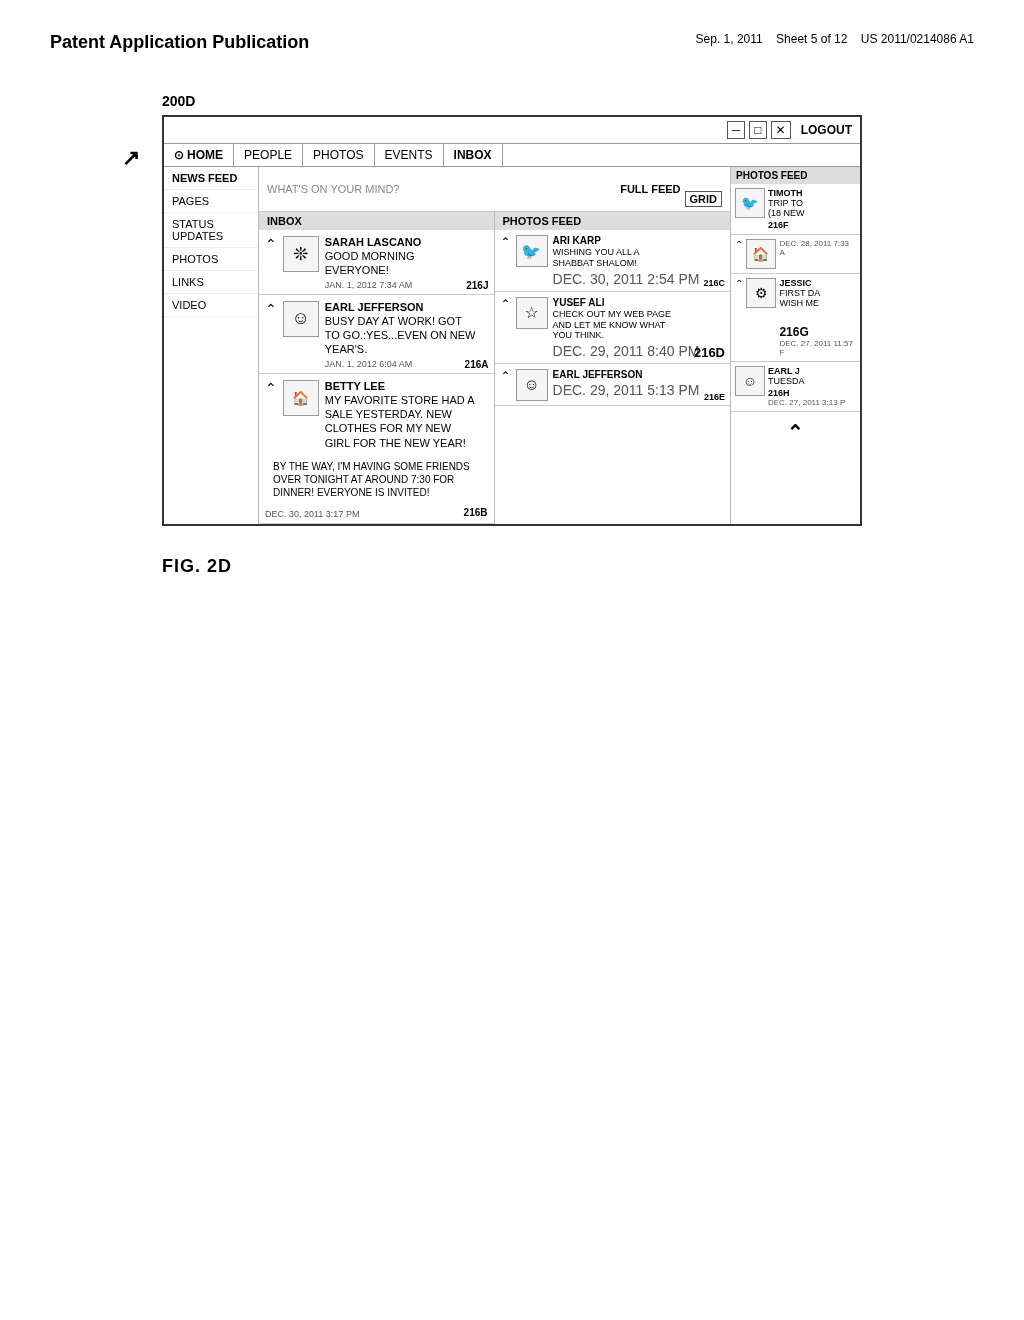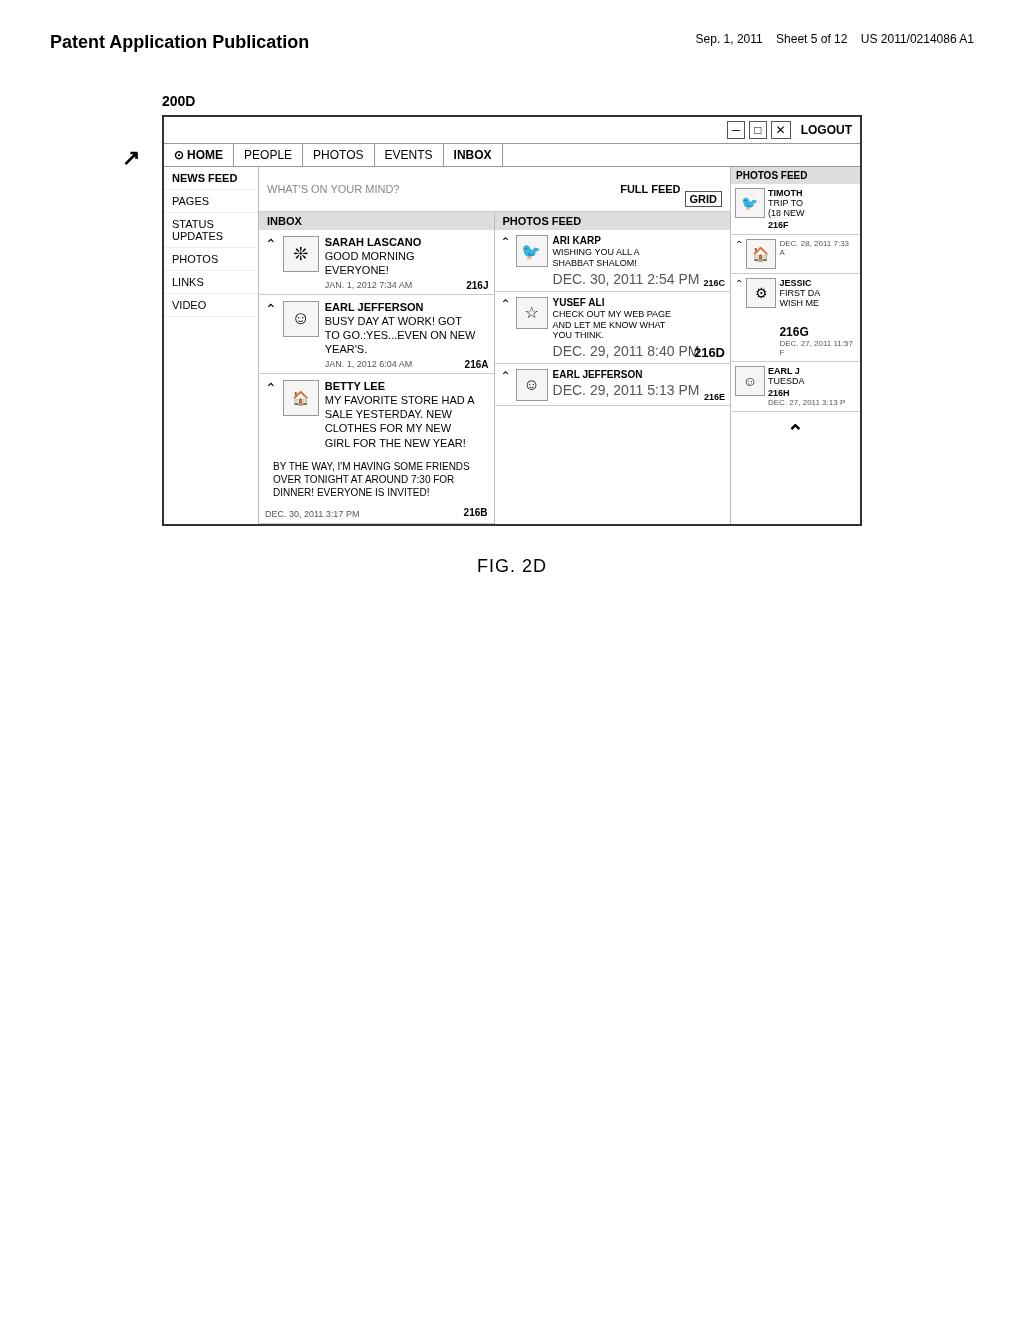--- a/index.html
+++ b/index.html
@@ -153,23 +153,23 @@
       margin-top: 2px;
     }
 
     
     .content-area {
       display: flex;
     }
 
     
     .figure-label {
-      text-align: center;
+      text-align: left;
       font-size: 18px;
-      font-weight: normal;
+      font-weight: bold;
       margin-top: 20px;
       letter-spacing: 1px;
     }
 
     
     .left-sidebar {
       width: 95px;
       border-right: 1px solid #bbb;
       font-size: 11px;
     }

